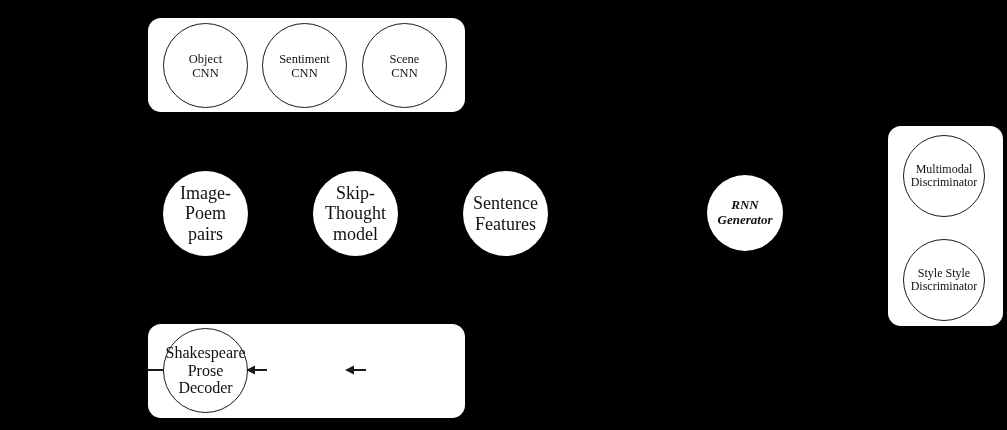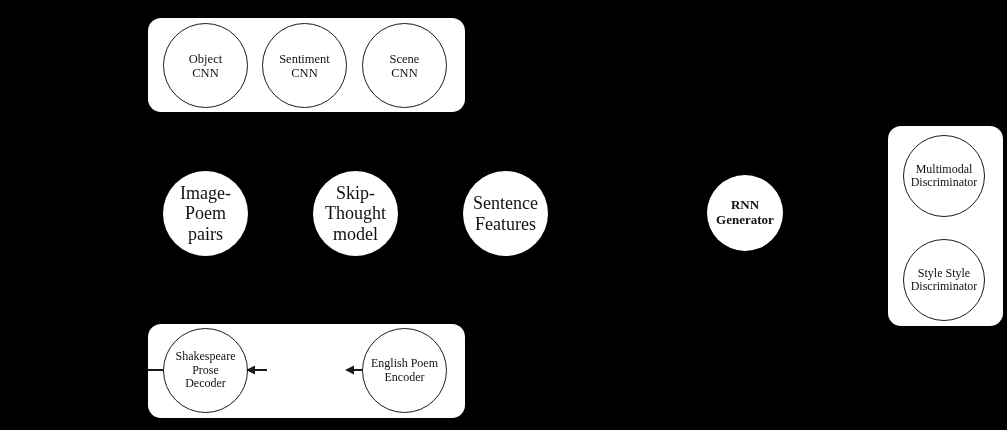--- a/index.html
+++ b/index.html
@@ -42,21 +42,21 @@
   }
   .node-label {
     display: block;
     padding: 0 3px;
     white-space: pre-line;
   }
   .size-top   { width: 85px; height: 85px; font-size: 12.5px; }
   .size-mid   { width: 85px; height: 85px; font-size: 18px; }
   .size-gen   { width: 76px; height: 76px; font-size: 13px; font-weight: bold; }
   .size-disc  { width: 82px; height: 82px; font-size: 12px; }
-  .size-bot   { width: 85px; height: 85px; font-size: 12px; }
+  .size-bot   { width: 85px; height: 85px; font-size: 16px; }
 
   .connector {
     position: absolute;
     background: #1a1a1a;
     height: 2px;
   }
   .arrow-svg {
     position: absolute;
     overflow: visible;
   }
@@ -91,21 +91,21 @@
   <div class="node plain size-mid" style="left:313px; top:171px;">
     <span class="node-label">Skip-Thought
 model</span>
   </div>
 
   <div class="node plain size-mid" style="left:463px; top:171px;">
     <span class="node-label">Sentence
 Features</span>
   </div>
 
-  <div class="node plain size-gen" style="left:707px; top:175px;">
+  <div class="node plain size-gen" style="left:707px; top:175px;font-style:italic;">
     <span class="node-label">RNN
 Generator</span>
   </div>
 
   <div class="group-panel" style="left:888px; top:126px; width:115px; height:200px;"></div>
 
   <div class="node outlined size-disc" style="left:903px; top:135px;">
     <span class="node-label">Multimodal
 Discriminator</span>
   </div>
@@ -129,18 +129,14 @@
     <line x1="21" y1="9" x2="7" y2="9" stroke="#1a1a1a" stroke-width="2"></line>
     <polygon points="0,9 9,4.5 9,13.5" fill="#1a1a1a"></polygon>
   </svg>
 
 
   <svg class="arrow-svg" style="left:345px; top:361px;" width="22" height="18" viewBox="0 0 22 18">
     <line x1="21" y1="9" x2="7" y2="9" stroke="#1a1a1a" stroke-width="2"></line>
     <polygon points="0,9 9,4.5 9,13.5" fill="#1a1a1a"></polygon>
   </svg>
 
-  <div class="node outlined size-bot" style="left:362px; top:328px;">
-    <span class="node-label">English Poem
-Encoder</span>
-  </div>
 
 </div>
 
 </body></html>

